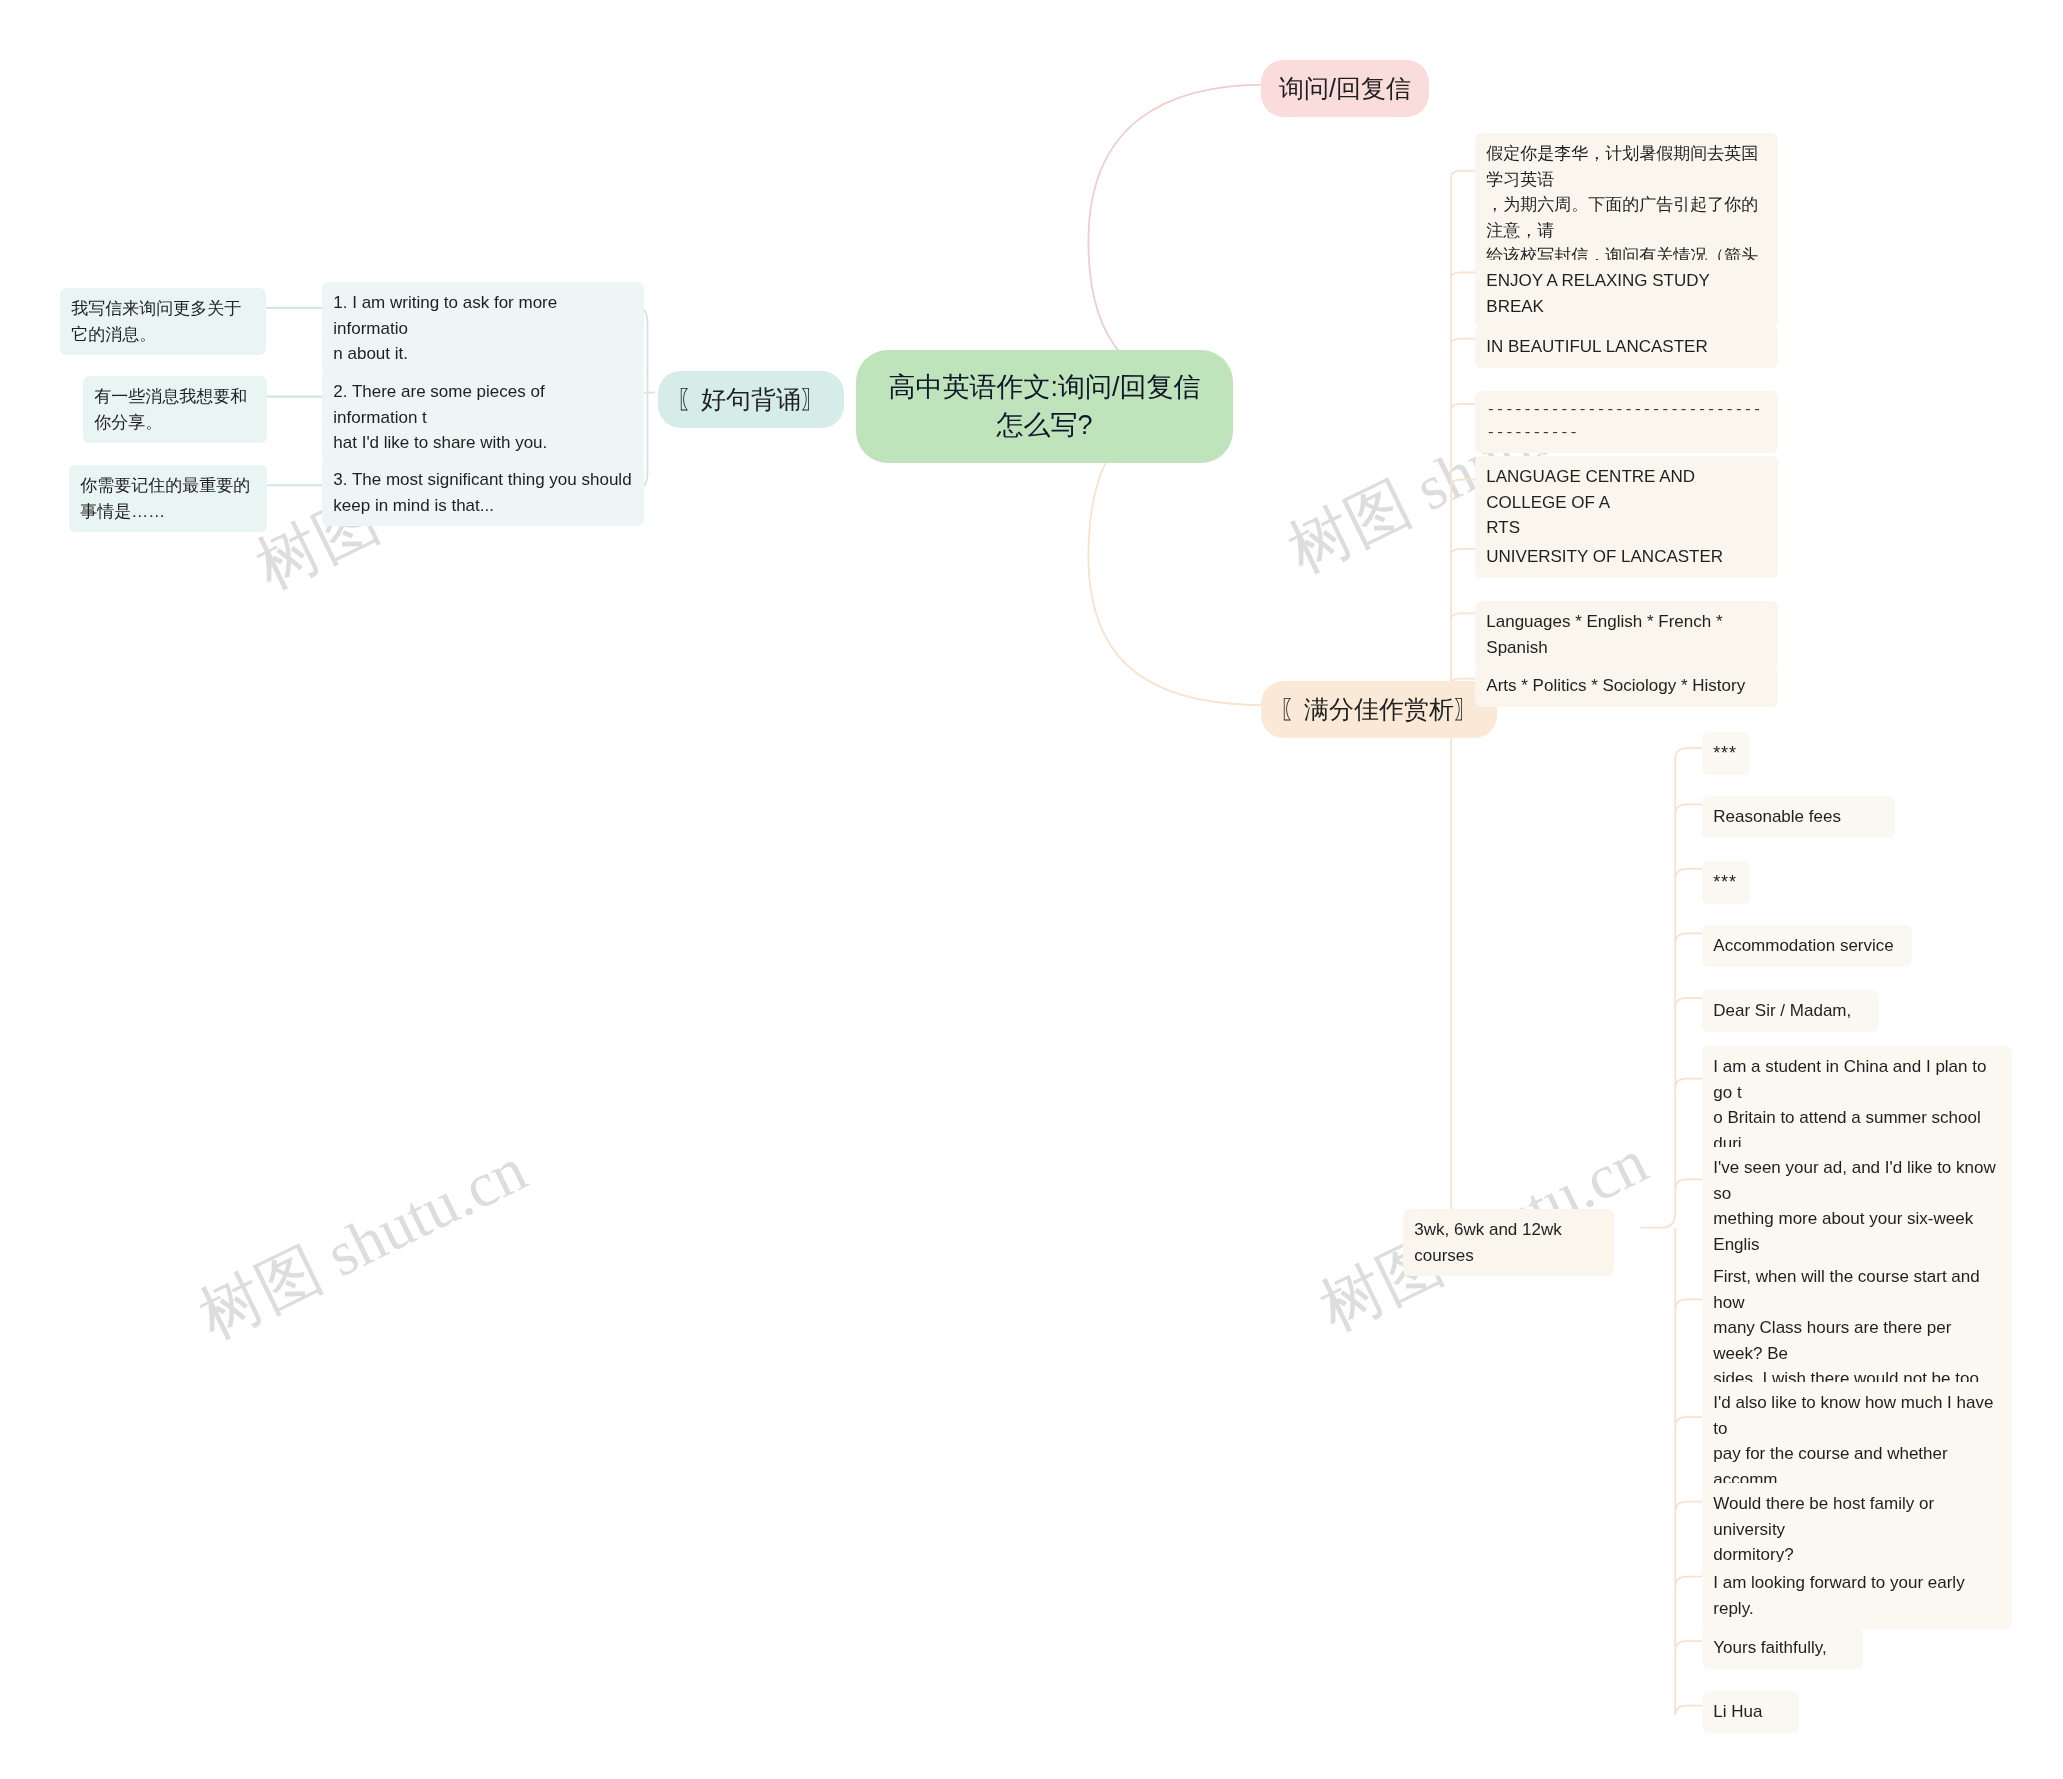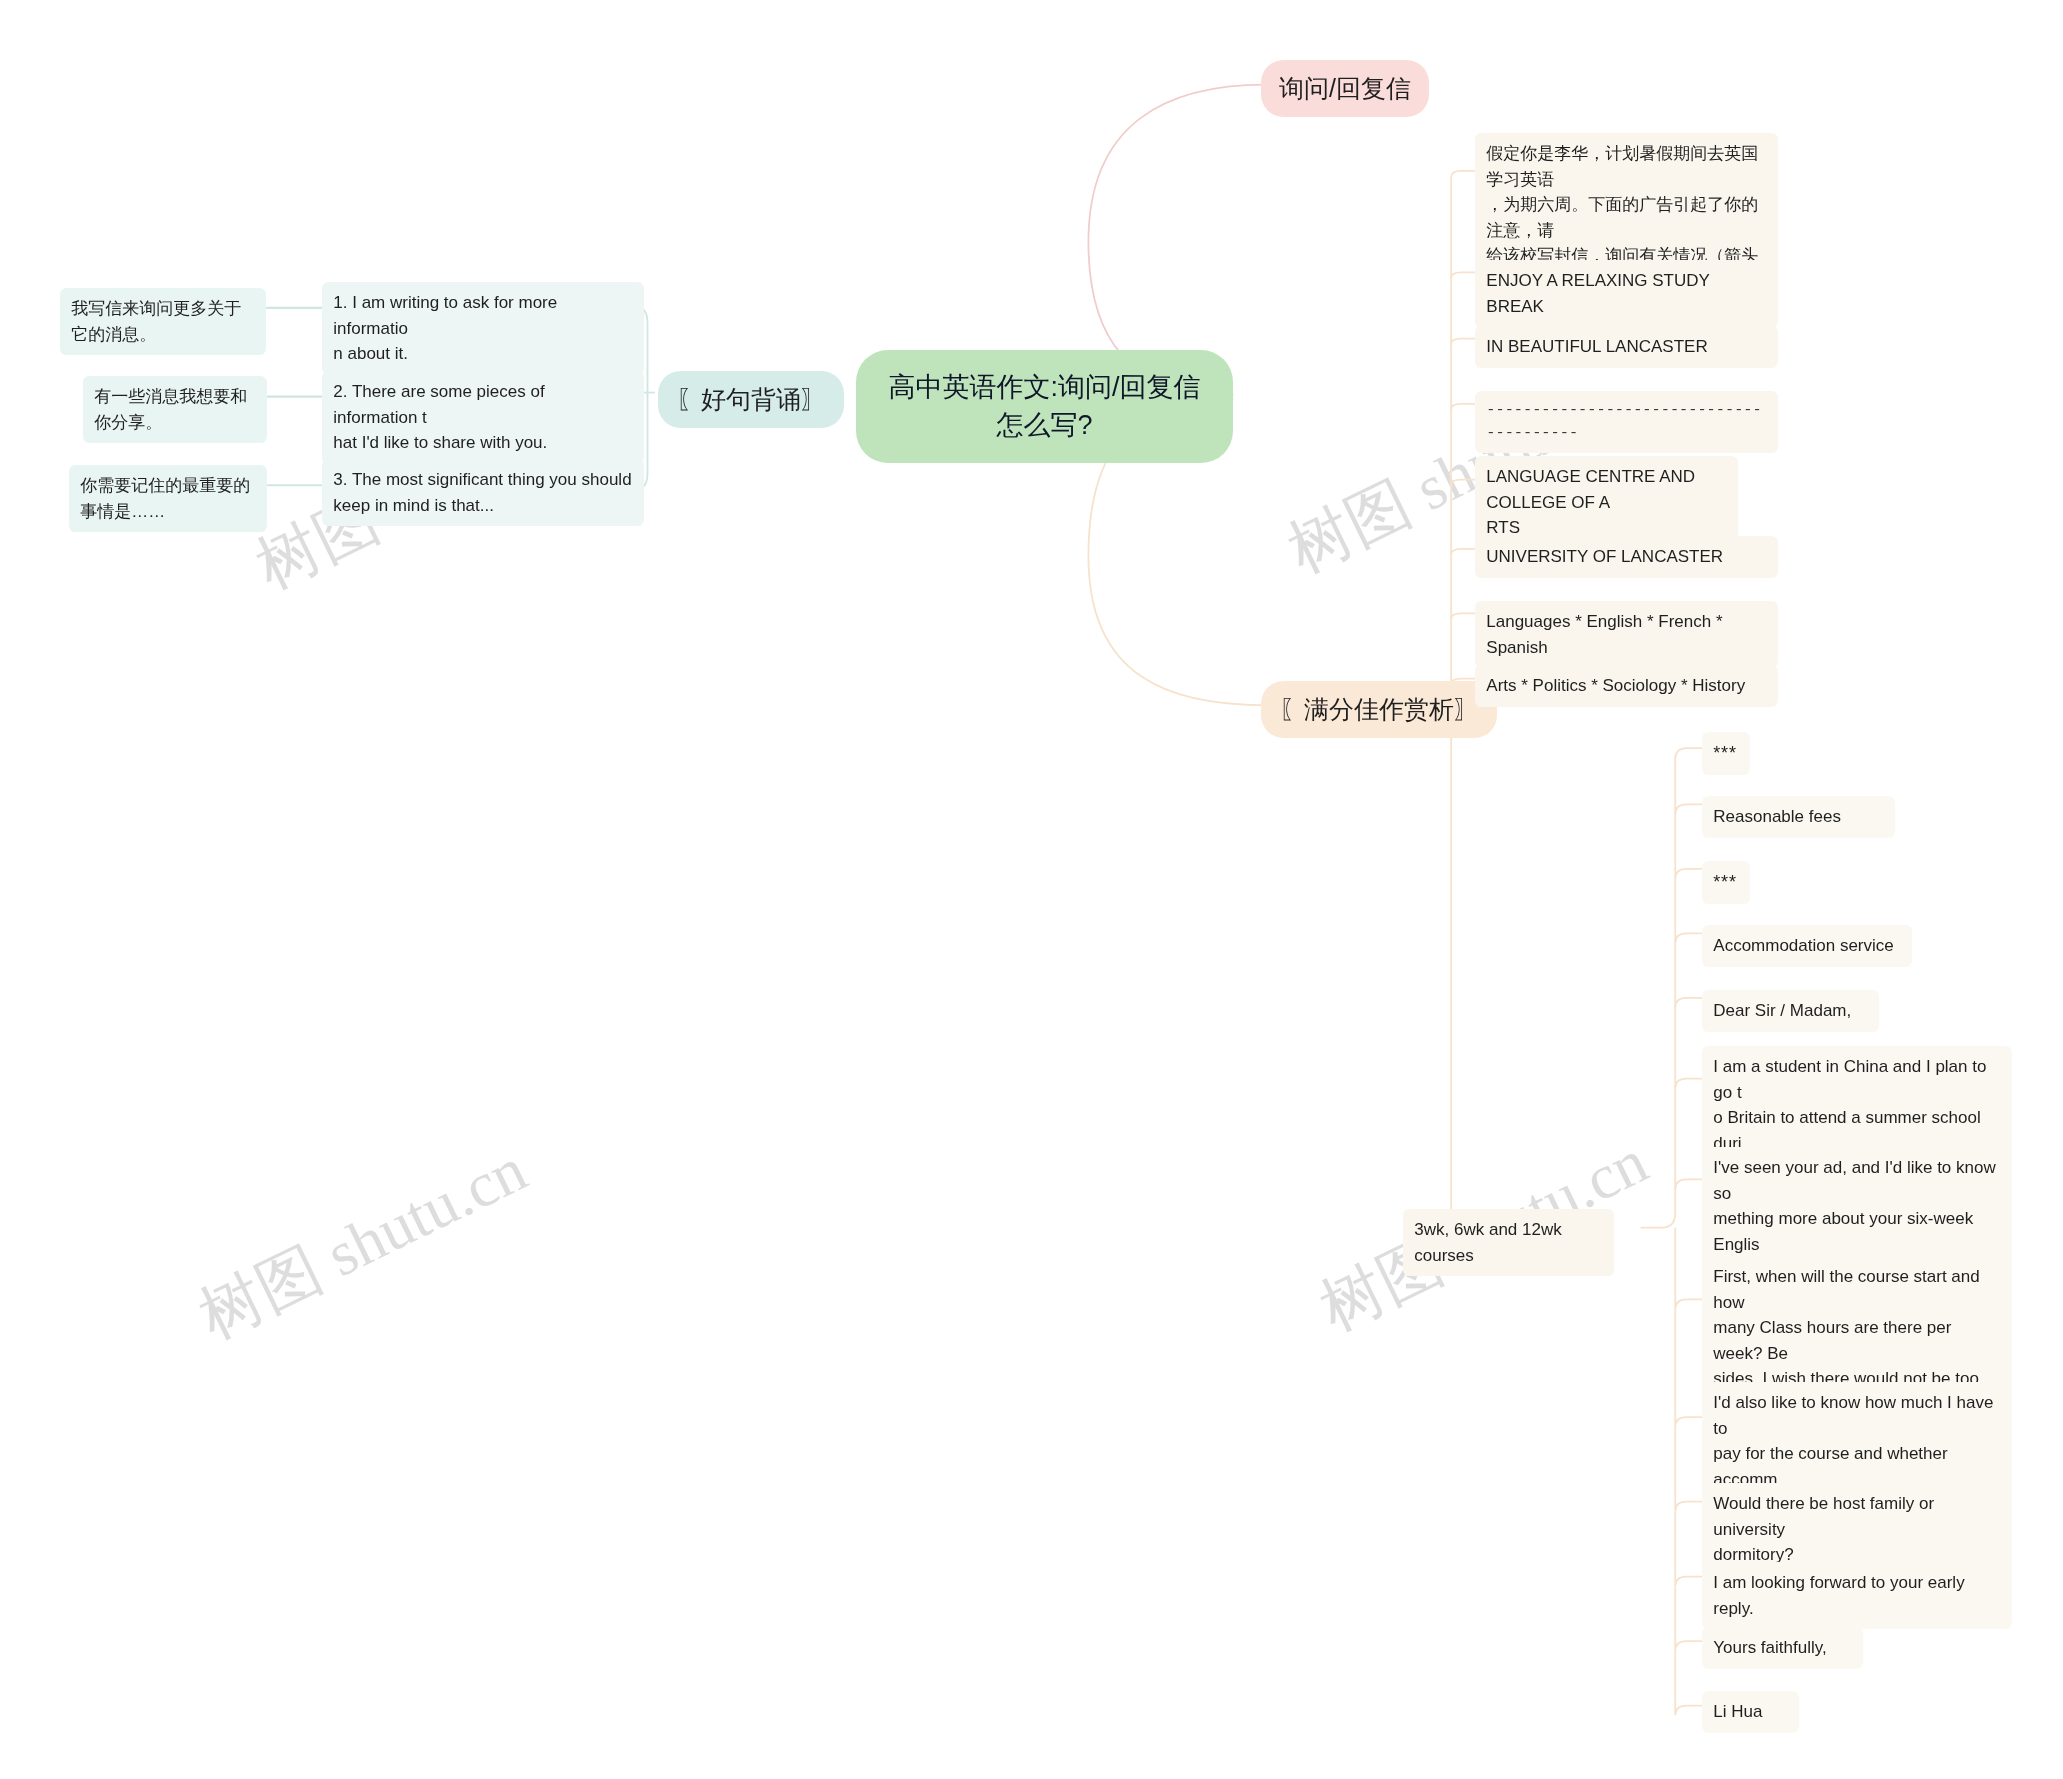--- a/index.html
+++ b/index.html
@@ -163,21 +163,21 @@
 ，为期六周。下面的广告引起了你的注意，请
 给该校写封信，询问有关情况（箭头所指内容
 ）。</div>
 
   <div class="node leaf-cream" style="left:1475px; top:260px; width:303px;">ENJOY A RELAXING STUDY BREAK</div>
 
   <div class="node leaf-cream" style="left:1475px; top:326px; width:303px;">IN BEAUTIFUL LANCASTER</div>
 
   <div class="node leaf-cream dashes" style="left:1475px; top:391px; width:303px;">----------------------------------------</div>
 
-  <div class="node leaf-cream" style="left:1475px; top:456px; width:263px;">LANGUAGE CENTRE AND COLLEGE OF A
+  <div class="node leaf-cream" style="left:1475px; top:456px; width:303px;">LANGUAGE CENTRE AND COLLEGE OF A
 RTS</div>
 
   <div class="node leaf-cream" style="left:1475px; top:536px; width:303px;">UNIVERSITY OF LANCASTER</div>
 
   <div class="node leaf-cream" style="left:1475px; top:601px; width:303px;">Languages * English * French * Spanish</div>
 
   <div class="node leaf-cream" style="left:1475px; top:665px; width:303px;">Arts * Politics * Sociology * History</div>
 
   <div class="node leaf-cream" style="left:1403px; top:1209px; width:211px;">3wk, 6wk and 12wk courses</div>
 

